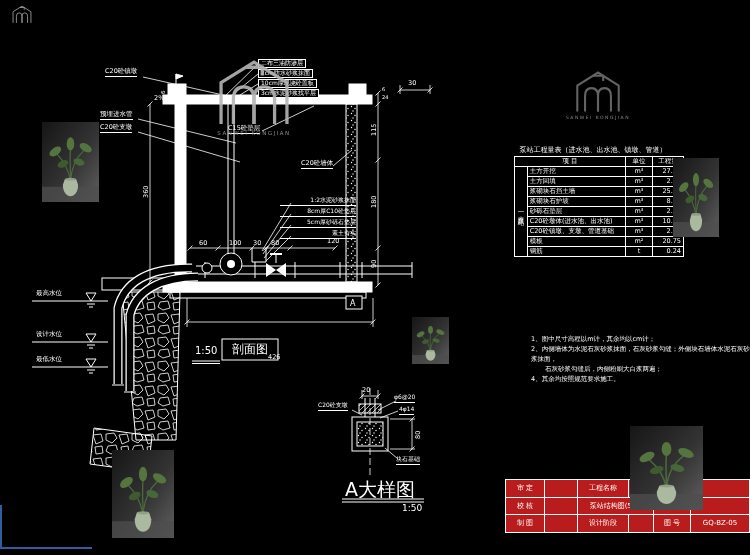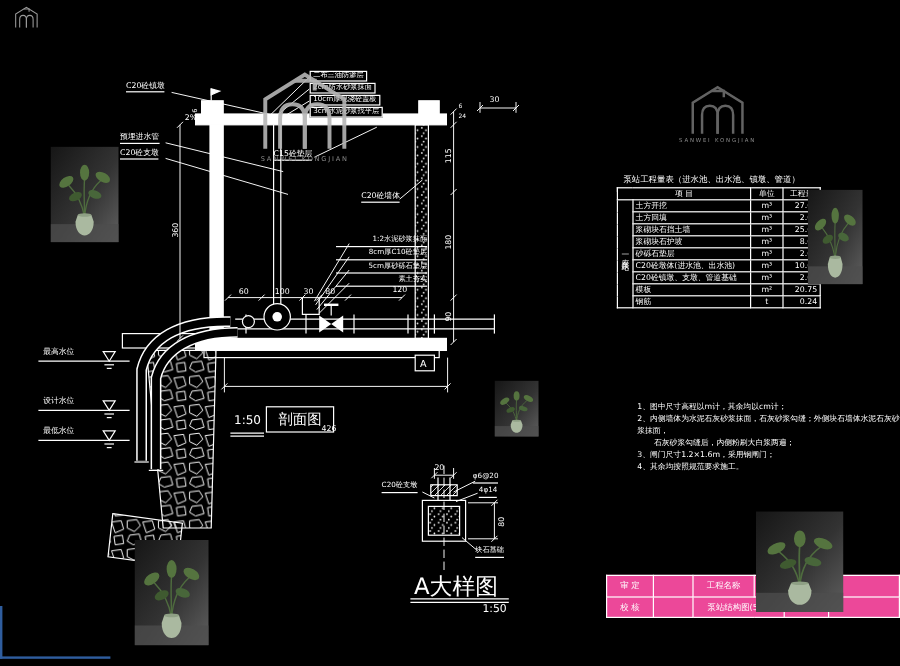--- a/index.html
+++ b/index.html
@@ -19,21 +19,21 @@
   table.qt td.num{text-align:right;}
   table.qt td.ctr,table.qt th{text-align:center;}
   td.vert{writing-mode:vertical-lr;text-orientation:upright;letter-spacing:2px;font-size:6.5px;
       text-align:center;padding:0 1px;}
   .qt-title{position:absolute;left:514px;top:145px;width:158px;text-align:center;font-size:7px;
       z-index:2;border-bottom:4px solid #ffffff;padding-bottom:1px;white-space:nowrap;}
   
   .notes{position:absolute;left:531px;top:334px;z-index:2;font-size:6.5px;line-height:1.55;color:#fff;}
   .notes .ind{margin-left:14px;}
   
-  table.tb{position:absolute;left:505px;top:479px;z-index:2;border-collapse:collapse;background:#ec4899;}
+  table.tb{position:absolute;left:505px;top:479px;z-index:2;border-collapse:collapse;background:#b91c1c;}
   table.tb td{border:1px solid #fff;color:#fff;font-size:7px;padding:0 2px;height:16.5px;
       text-align:center;white-space:nowrap;}
   
   svg.photo{position:absolute;z-index:4;}
   
   .wm{position:absolute;z-index:2;}
   .wm-text{position:absolute;z-index:2;color:#8a8a8a;letter-spacing:1.5px;font-size:5.5px;text-align:center;}
   .blue{position:absolute;background:#2f5d9e;z-index:5;}
 </style>
 </head>
@@ -341,39 +341,46 @@
           <td class="ctr">t</td>
           <td class="num">0.24</td>
         </tr>
   </tbody>
     </table>
 
   <div class="notes">
     <div>1、图中尺寸高程以m计，其余均以cm计；</div>
     <div>2、内侧墙体为水泥石灰砂浆抹面，石灰砂浆勾缝；外侧块石墙体水泥石灰砂浆抹面，</div>
     <div class="ind">石灰砂浆勾缝后，内侧粉刷大白浆两遍；</div>
-    <div>3、闸门尺寸1.2×1.6m，采用钢闸门；</div>
     <div>4、其余均按照规范要求施工。</div>
   </div>
 
   <table class="tb">
     <tbody>
         <tr>
       <td style="width:34px;">审  定</td>
       <td style="width:28px;"></td>
       <td style="width:46px;">工程名称</td>
       <td colspan="3" style="width:134px;"></td>
     </tr>
     <tr>
       <td>校  核</td>
       <td></td>
       <td colspan="2">泵站结构图(5/5)</td>
       <td style="width:32px;">比  例</td>
       <td style="width:54px;"></td>
     </tr>
+    <tr>
+      <td>制  图</td>
+      <td></td>
+      <td>设计阶段</td>
+      <td></td>
+      <td>图  号</td>
+      <td>GQ-BZ-05</td>
+    </tr>
   </tbody>
     </table>
 
   <svg class="wm" style="left:10px;top:5px;opacity:.85;" width="24" height="19" viewBox="0 0 40 34">
       <use href="#sym-logo"></use>
     </svg>
 
   <svg class="wm" style="left:208px;top:58px;opacity:.9;" width="92" height="70" viewBox="0 0 40 34">
       <use href="#sym-logo"></use>
     </svg>

